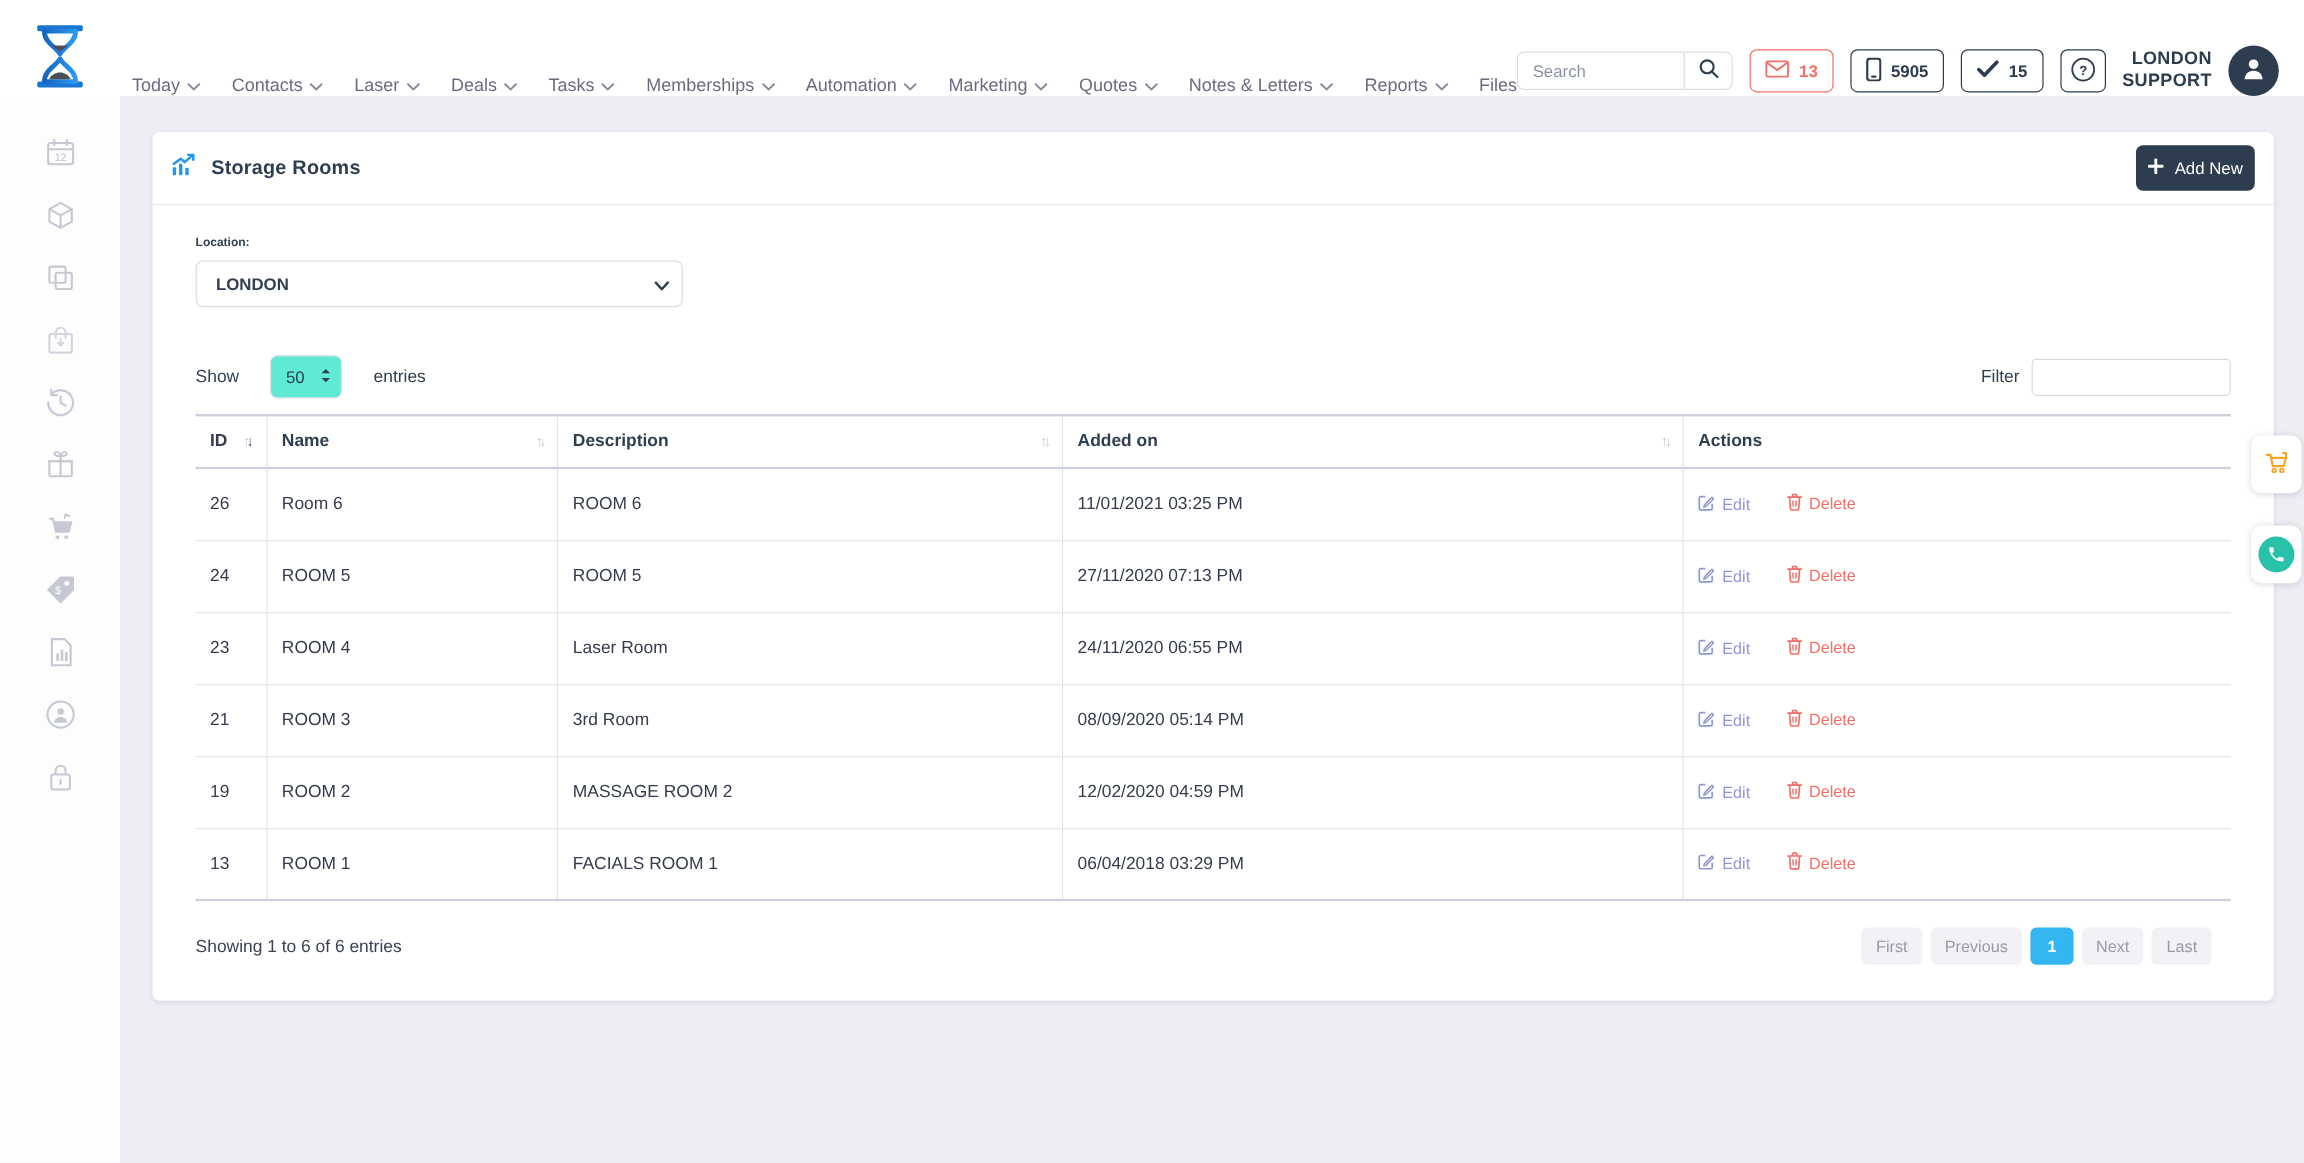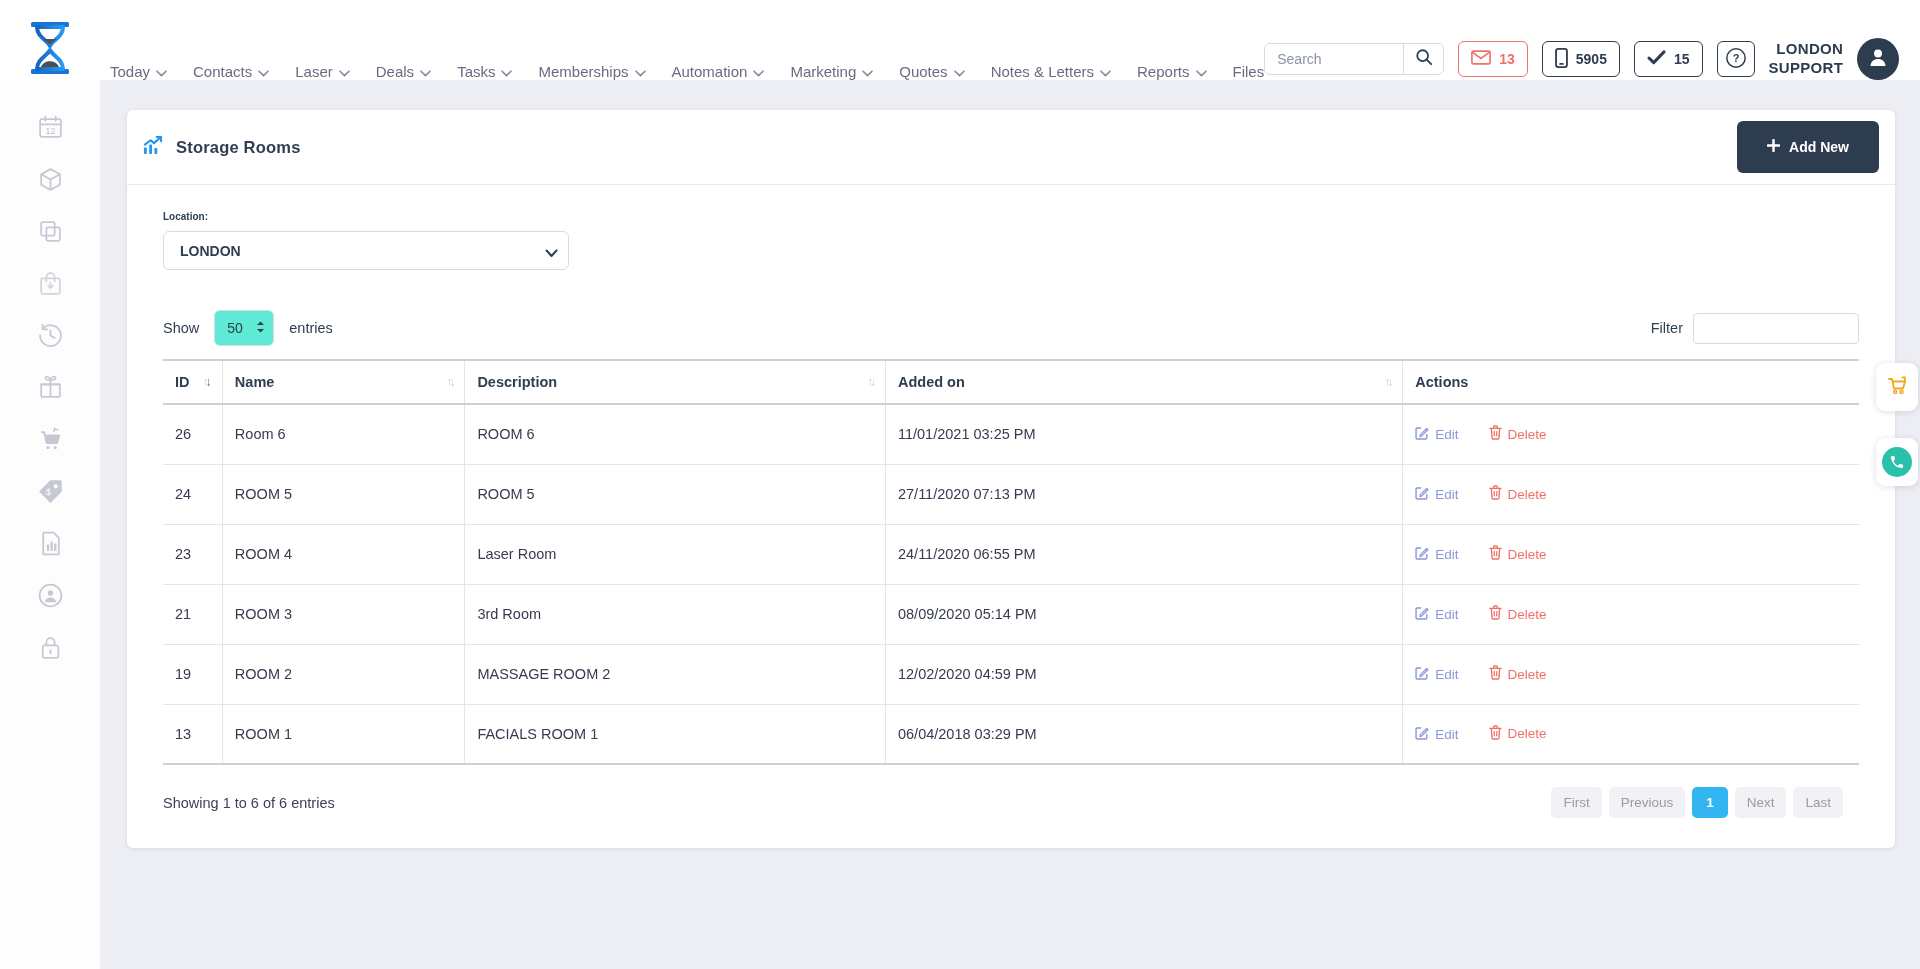--- a/index.html
+++ b/index.html
@@ -29,30 +29,30 @@
   .layout { display:flex; height:889px; }
   .sidebar { width:100px; flex:0 0 100px; background:#fdfdfe; display:flex; flex-direction:column; align-items:center; padding-top:34px; gap:25px; }
   .side-icon { width:27px; height:27px; display:flex; align-items:center; justify-content:center; cursor:pointer; }
 
   .main { flex:1; background:#edeef4; padding:30px 25px 0 27px; position:relative; }
 
   
   .card { background:#fff; border-radius:6px; box-shadow:0 1px 4px rgba(40,40,70,.10); min-height:720px; }
   .card-header { display:flex; align-items:center; justify-content:space-between; padding:11px 16px 11px 15px; border-bottom:1px solid #e8e9ef; }
   .card-title { display:flex; align-items:center; gap:13px; color:#2f3e50; font-size:16.5px; font-weight:700; letter-spacing:.2px; }
-  .add-new { background:#2e3c50; color:#fff; border:none; border-radius:6px; height:52px; padding:0 30px; font-size:14px; font-weight:700; display:flex; align-items:center; gap:9px; cursor:pointer; font-family:inherit; }
+  .add-new { background:#2e3c50; color:#fff; border:none; border-radius:6px; height:38px; padding:0 10px; font-size:14px; font-weight:400; display:flex; align-items:center; gap:9px; cursor:pointer; font-family:inherit; }
 
   .card-body { padding:26px 36px 0 36px; }
   .field-label { color:#2f3e50; font-size:10px; font-weight:600; margin-bottom:9px; }
   .select-wrap { position:relative; width:406px; }
   .select-wrap select { width:100%; height:39px; border:1px solid #d9dbe3; border-radius:6px; appearance:none; -webkit-appearance:none; padding:0 30px 0 16px; font-size:14px; font-weight:600; color:#2f3e50; background:#fff; cursor:pointer; font-family:inherit; }
   .select-wrap .chev { position:absolute; right:11px; top:13px; pointer-events:none; }
 
   .controls { display:flex; align-items:center; justify-content:space-between; margin-top:40px; }
-  .show-group { display:flex; align-items:center; gap:15px; color:#2f3e50; font-size:14.5px; }
+  .show-group { display:flex; align-items:center; gap:26px; color:#2f3e50; font-size:14.5px; }
   .len-wrap { position:relative; }
   .len-wrap select { width:60px; height:36px; border:1px solid #dcdee6; border-radius:6px; appearance:none; -webkit-appearance:none; padding:0 22px 0 12px; font-size:14px; color:#2f3e50; background:#5eead4; cursor:pointer; font-family:inherit; }
   .len-wrap .updown { position:absolute; right:8px; top:10px; pointer-events:none; }
   .filter-group { display:flex; align-items:center; gap:10px; color:#2f3e50; font-size:14.5px; }
   .filter-group input { width:166px; height:31px; border:1px solid #d9dbe3; border-radius:4px; padding:0 8px; font-size:13px; color:#2f3e50; outline:none; font-family:inherit; }
 
   
   table { width:100%; border-collapse:collapse; margin-top:13px; }
   thead th { border-top:2px solid #ccd0d9; border-bottom:2px solid #ccd0d9; padding:13px 12px; text-align:left; font-size:14.5px; font-weight:600; color:#2f3e50; cursor:pointer; }
   thead th + th, tbody td + td { border-left:1px solid #e4e5ea; }

